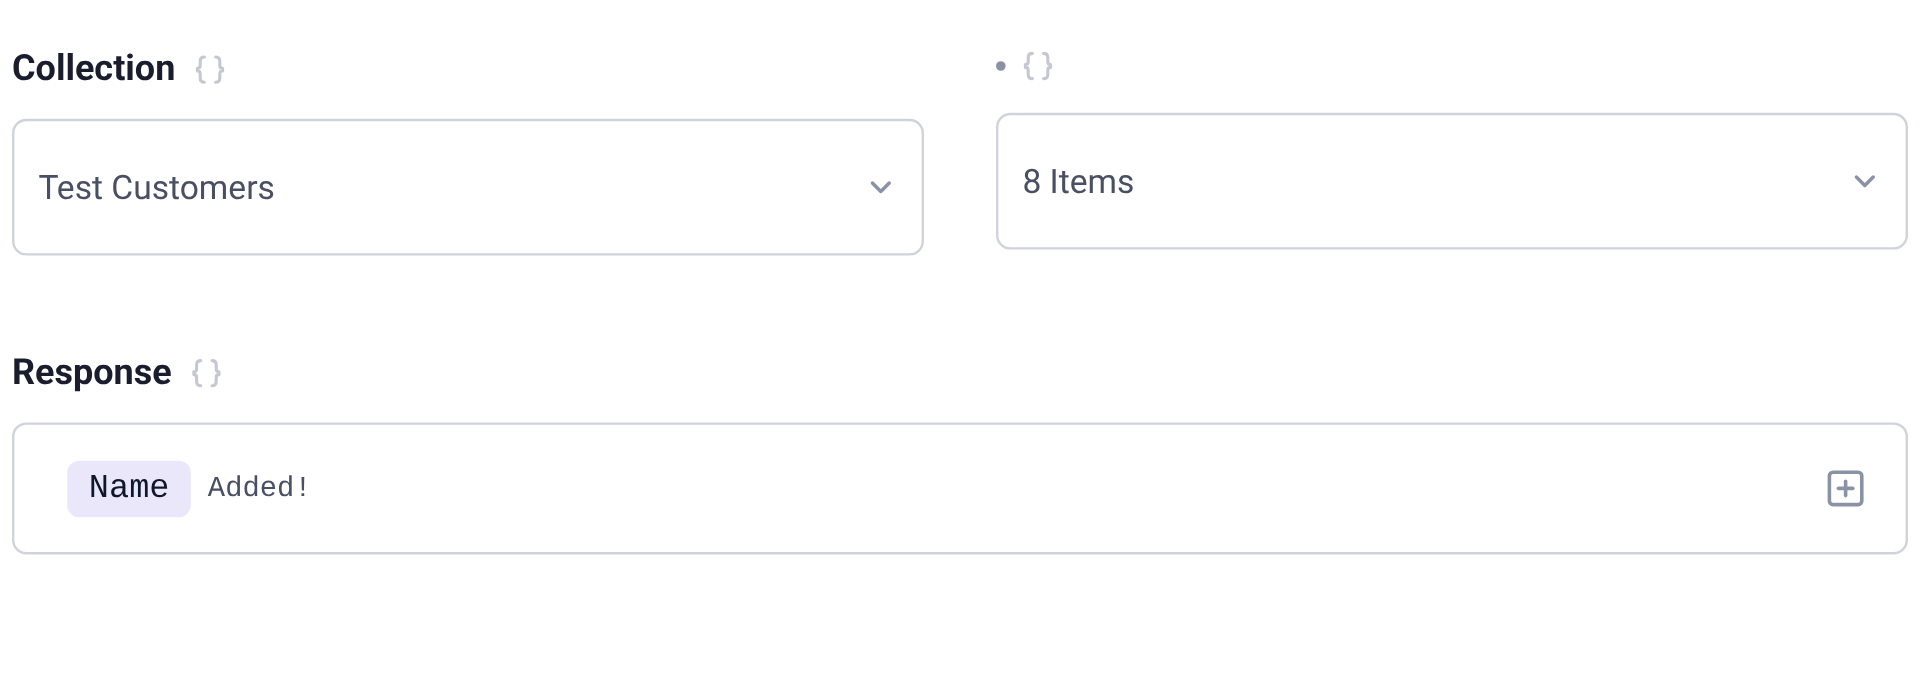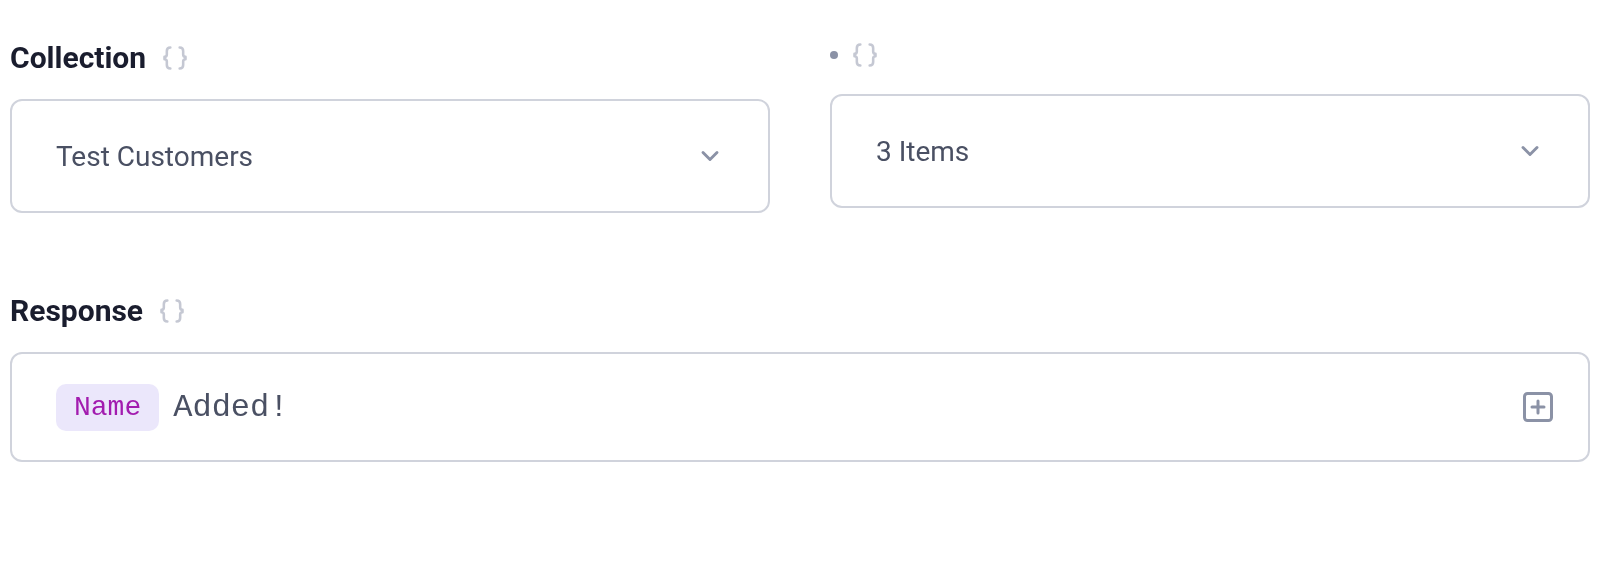--- a/index.html
+++ b/index.html
@@ -49,21 +49,21 @@
       justify-content: center;
     }
     .select-box {
       width: 100%;
       height: 114px;
       border: 2px solid #d0d3dc;
       border-radius: 12px;
       display: flex;
       align-items: center;
       justify-content: space-between;
-      padding: 0 44px;
+      padding: 0 20px;
       cursor: pointer;
       background: #ffffff;
     }
     .select-value {
       font-size: 28px;
       color: #4a5063;
       font-weight: 400;
     }
     .chevron-icon {
       width: 28px;
@@ -82,29 +82,29 @@
       border-radius: 12px;
       display: flex;
       align-items: center;
       padding: 0 30px 0 44px;
       gap: 20px;
       position: relative;
       font-family: "SFMono-Regular", Consolas, "Liberation Mono", Menlo, monospace;
     }
     .token-chip {
       background: #ebe7fb;
-      color: #a21caf;
+      color: #0f172a;
       font-size: 28px;
       padding: 8px 18px;
       border-radius: 10px;
       font-family: "SFMono-Regular", Consolas, "Liberation Mono", Menlo, monospace;
       font-weight: 400;
     }
     .response-text {
-      font-size: 32px;
+      font-size: 24px;
       color: #4a5063;
       font-family: "SFMono-Regular", Consolas, "Liberation Mono", Menlo, monospace;
       font-weight: 400;
       margin-left: -6px;
     }
     .plus-button {
       margin-left: auto;
       width: 40px;
       height: 40px;
       display: inline-flex;
@@ -141,21 +141,21 @@
     <div class="field-label-row">
       <span class="required-dot"></span>
       <span class="braces-icon">
         <svg width="28" height="28" viewBox="0 0 24 24" fill="none" stroke="#c5c8d3" stroke-width="2.2" stroke-linecap="round" stroke-linejoin="round">
           <path d="M8 3c-1.5 0-3 .5-3 3v3c0 1.5-1 2-2 2v2c1 0 2 .5 2 2v3c0 2.5 1.5 3 3 3"></path>
           <path d="M16 3c1.5 0 3 .5 3 3v3c0 1.5 1 2 2 2v2c-1 0-2 .5-2 2v3c0 2.5-1.5 3-3 3"></path>
         </svg>
       </span>
     </div>
     <div class="select-box">
-      <span class="select-value">3 Items</span>
+      <span class="select-value">8 Items</span>
       <span class="chevron-icon">
         <svg width="28" height="28" viewBox="0 0 24 24" fill="none" stroke="#8b92a6" stroke-width="2.5" stroke-linecap="round" stroke-linejoin="round">
           <polyline points="6 9 12 15 18 9"></polyline>
         </svg>
       </span>
     </div>
   </div>
 </div>
 
 <div class="response-section">

